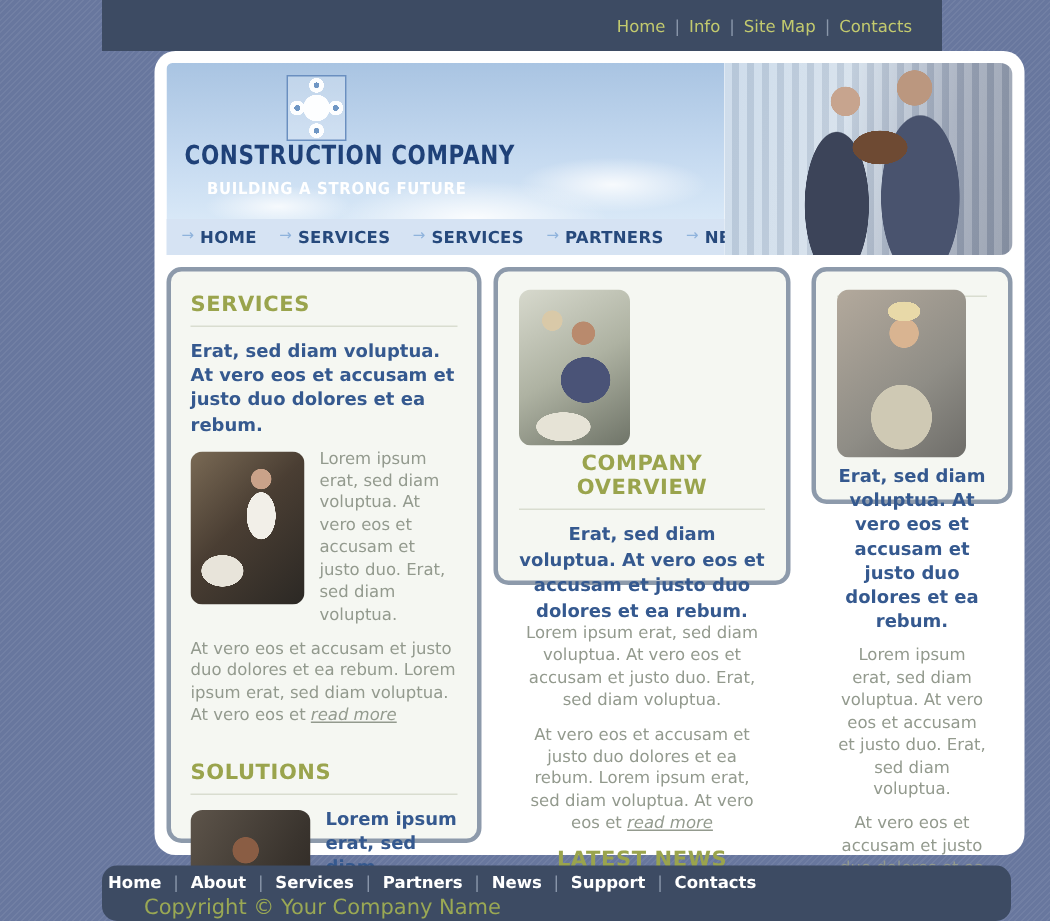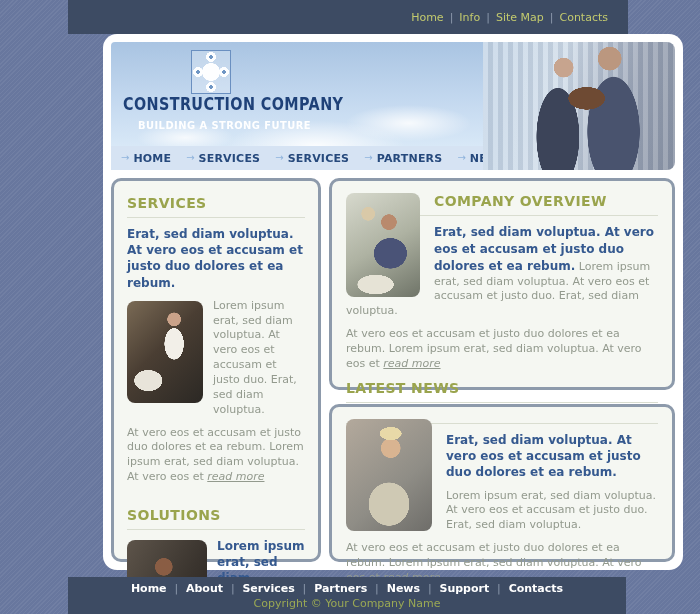--- a/index.html
+++ b/index.html
@@ -75,21 +75,21 @@
       radial-gradient(ellipse 44px 92px at 68% 70%, #49536e 59%, transparent 60%),
       repeating-linear-gradient(90deg, rgba(255,255,255,0.20) 0 5px, rgba(120,130,150,0.16) 5px 10px),
       linear-gradient(100deg,#c2d4e6 0%,#cfdce9 40%,#98a2b4 75%,#848ea0 100%);
   }
   
   .content{display:flex;gap:8px;margin-top:8px;}
   .box{
     border:3px solid #8d9aab;border-radius:10px;background:#f5f7f2;box-sizing:border-box;
   }
   .left-box{width:210px;height:384px;padding:12px 13px;}
-  .right-col{width:346px;display:flex;flex-direction:column;gap:14px;}
+  .right-col{width:346px;display:flex;gap:14px;text-align:center;}
   .box-overview{height:212px;padding:10px 14px;}
   .box-support{height:158px;padding:10px 14px;}
   .section-h{
     color:#9aa44d;font-weight:bold;font-size:14px;letter-spacing:0.4px;margin:2px 0 0 0;
   }
   .rule{height:1px;background:#d9ddd0;margin:6px 0 8px 0;}
   .lead{color:#35598f;font-weight:bold;font-size:12px;line-height:1.35;margin:0 0 8px 0;}
   .body-txt{color:#939a8e;font-size:11px;line-height:1.35;margin:0 0 8px 0;}
   .read-more{color:#939a8e;text-decoration:underline;cursor:pointer;font-style:italic;}
   .ph{border-radius:8px;}
@@ -125,27 +125,27 @@
       radial-gradient(circle 10px at 52% 26%, #d9b491 96%, transparent),
       radial-gradient(ellipse 32px 34px at 50% 76%, #cfc9b4 63%, transparent 64%),
       linear-gradient(140deg,#b3a99c 0%,#8f8d86 60%,#6e6d69 100%);
   }
   .news-cols{display:flex;gap:14px;clear:both;}
   .news-col{flex:1;}
   .news-date{color:#35598f;font-weight:bold;font-size:11px;margin:0 0 2px 0;}
   .mt14{margin-top:14px;}
   
   .footer{
-    position:absolute;left:68px;top:577px;width:558px;height:37px;
-    background:#3d4b63;text-align:center;box-sizing:border-box;padding-top:5px;
+    position:absolute;left:68px;top:577px;width:606px;height:37px;
+    background:#3d4b63;text-align:left;box-sizing:border-box;padding-top:5px;border-radius:10px;
   }
   .footer .links{font-size:11px;font-weight:bold;}
   .footer .links a{color:#ffffff;text-decoration:none;margin:0 4px;cursor:pointer;}
   .footer .links .sep{color:#8b98ab;font-weight:normal;}
-  .footer .copy{color:#9aa854;font-size:11px;margin-top:2px;}
+  .footer .copy{color:#9aa854;font-size:14px;margin-top:2px;padding-left:28px;}
 </style>
 </head>
 <body>
 
 <div class="page">
 
   <div class="topbar">
     <a>Home</a>
     <span class="sep">|</span>
     <a>Info</a>

